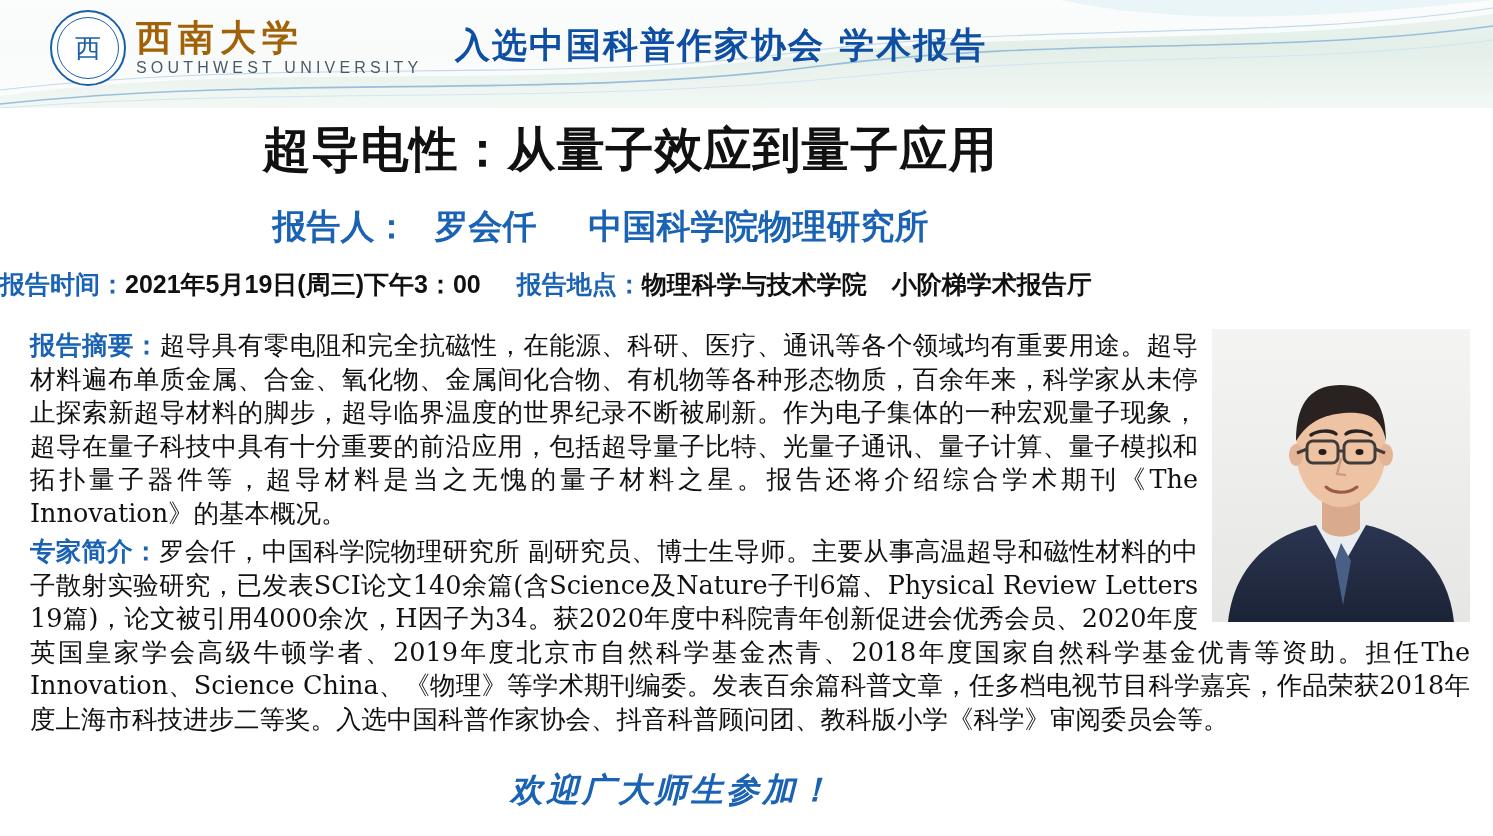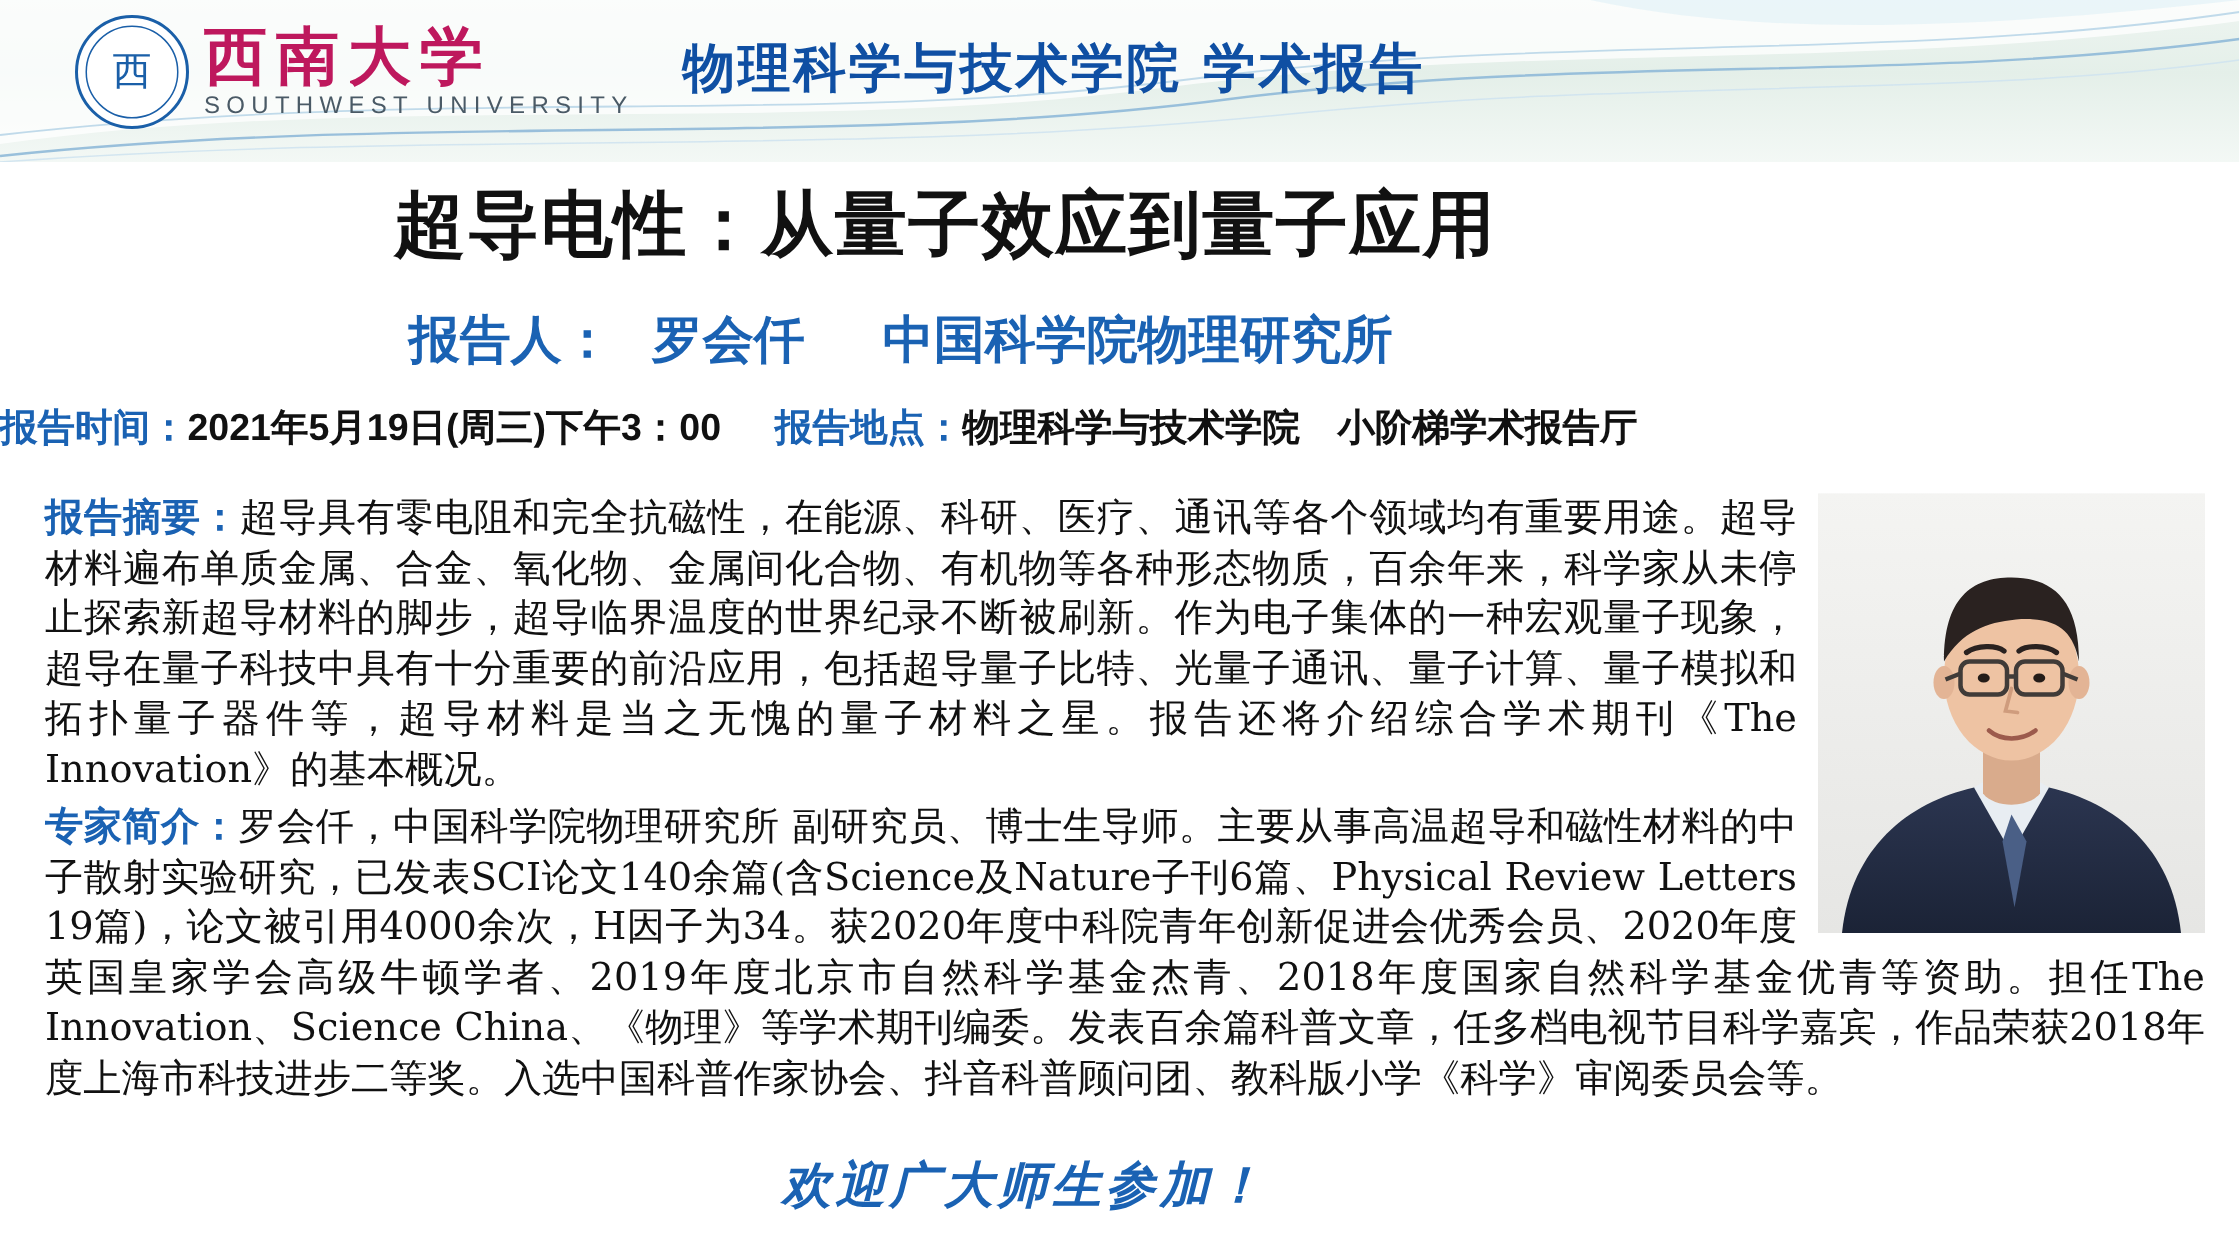--- a/index.html
+++ b/index.html
@@ -61,23 +61,23 @@
     font-family: "DejaVu Serif", serif;
     line-height: 1;
   }
   .logo-text {
     display: flex;
     flex-direction: column;
     justify-content: center;
   }
   .logo-cn {
     font-family: "DejaVu Serif", serif;
-    font-size: 42px;
-    font-weight: bold;
-    color: #be185d;
+    font-size: 36px;
+    font-weight: bold;
+    color: #a16207;
     letter-spacing: 6px;
     line-height: 1.05;
     white-space: nowrap;
   }
   .logo-en {
     font-size: 16px;
     color: #4a5a66;
     letter-spacing: 4.2px;
     margin-top: 2px;
     white-space: nowrap;
@@ -171,21 +171,20 @@
   .welcome {
     position: absolute;
     left: 510px; top: 768px;
     font-family: "DejaVu Serif", serif;
     font-style: italic;
     font-weight: bold;
     font-size: 33px;
     color: #1a62b3;
     letter-spacing: 3px;
     white-space: nowrap;
-    margin-left: 11px;
   }
 </style>
 </head>
 <body>
 
 <div id="poster">
 
   <div class="header">
     <div class="header-bg"></div>
     <svg class="header-swoosh" viewBox="0 0 1493 108" preserveAspectRatio="none">
@@ -199,21 +198,21 @@
     <div class="logo-wrap">
       <div class="logo-seal">
         <div class="seal-glyph">西</div>
       </div>
       <div class="logo-text">
         <div class="logo-cn">西南大学</div>
         <div class="logo-en">SOUTHWEST UNIVERSITY</div>
       </div>
     </div>
 
-    <div class="header-title">物理科学与技术学院 学术报告</div>
+    <div class="header-title">入选中国科普作家协会 学术报告</div>
   </div>
 
   <div class="talk-title">超导电性：从量子效应到量子应用</div>
 
   <div class="speaker-line">
     <span class="label">报告人：</span><span class="name">罗会仟</span><span class="affil">中国科学院物理研究所</span>
   </div>
 
   <div class="meta-line">
     <span class="k">报告时间：</span><span class="v">2021年5月19日(周三)下午3：00</span><span class="gap"></span><span class="k">报告地点：</span><span class="v">物理科学与技术学院　小阶梯学术报告厅</span>

